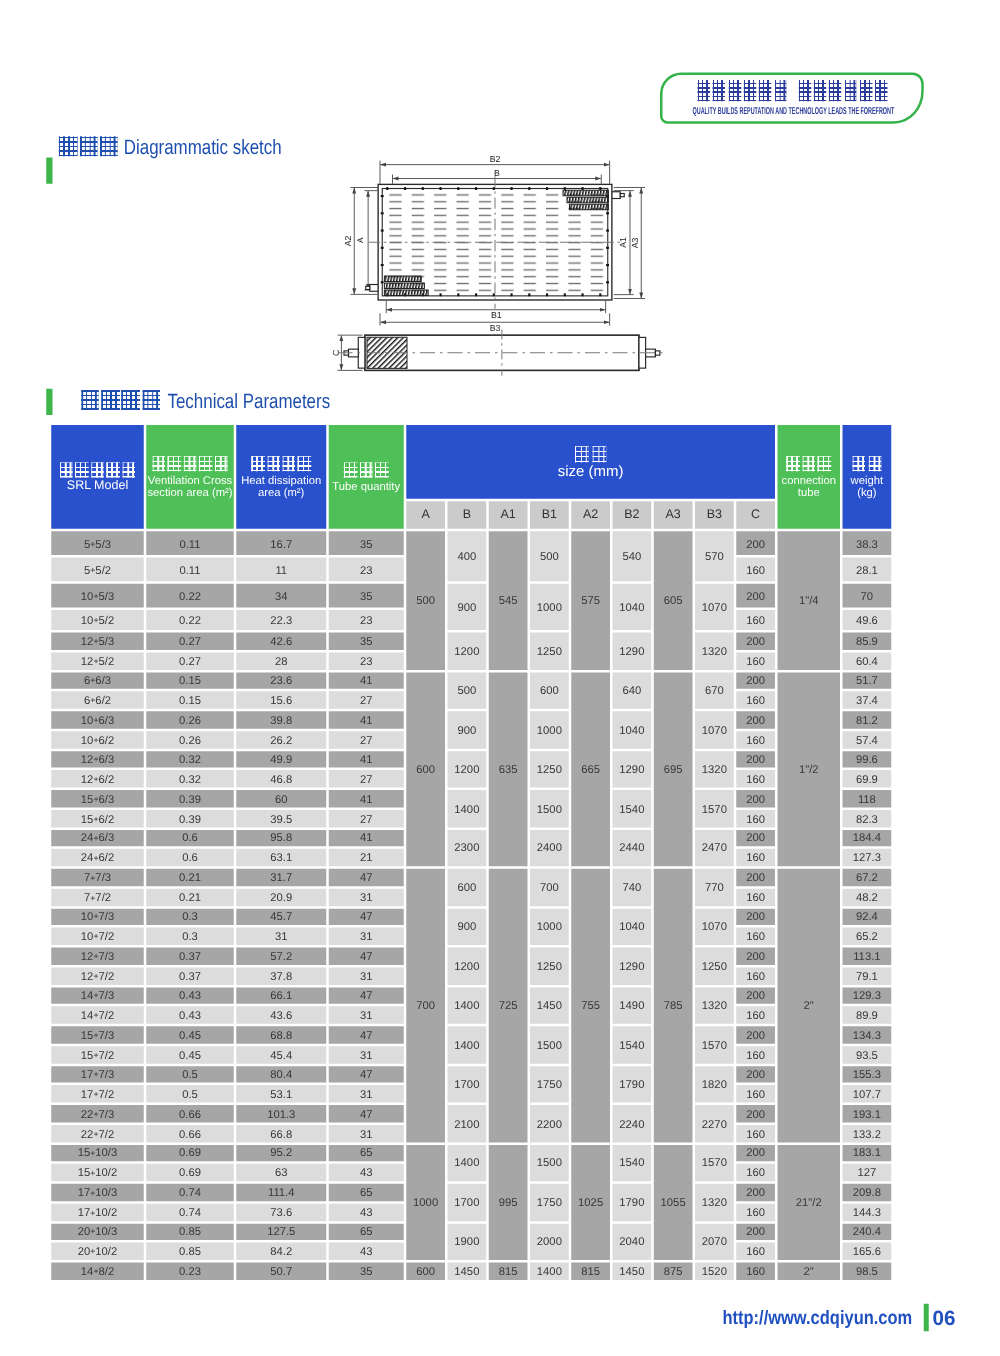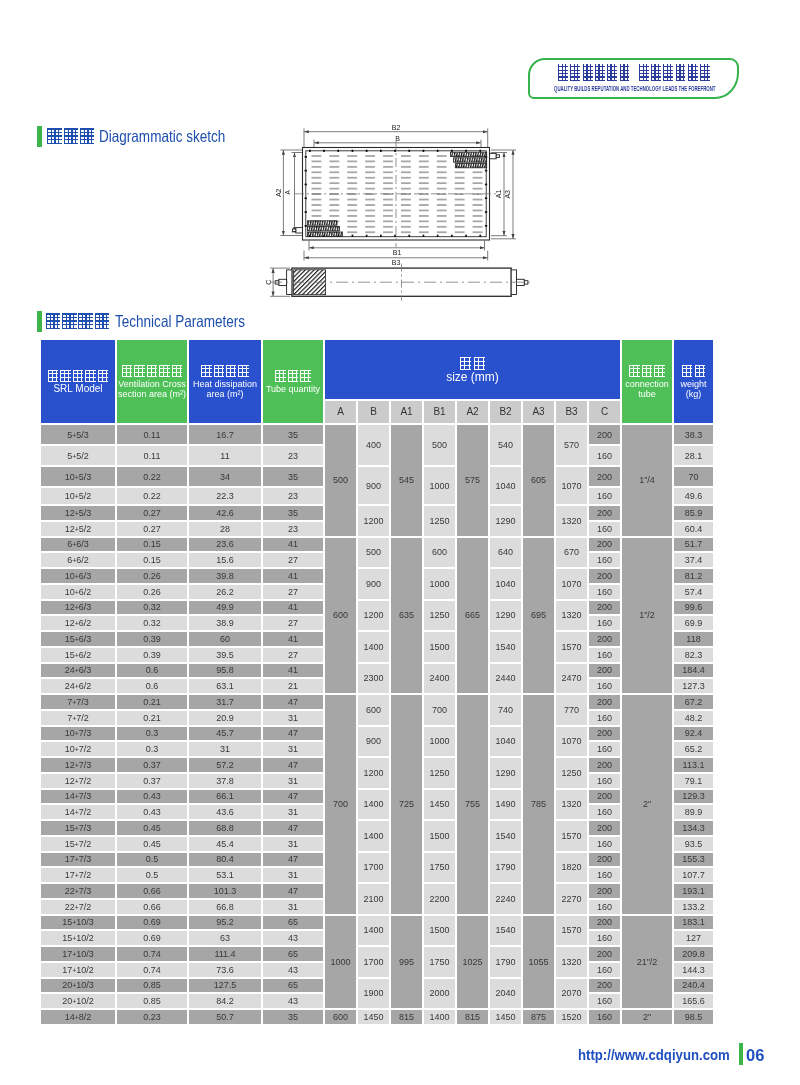--- a/index.html
+++ b/index.html
@@ -25,21 +25,21 @@
 <body>
 
 <div style="position:absolute;left:528px;top:57.8px;width:207px;height:37px;border:2.9px solid #35b24a;border-radius:17px 9px 24px/17px 9px 26px;border-bottom-left-radius:6px;"></div>
 
 <div style="position:absolute;left:557px;top:64px;width:160px;color:#2b3c9b;font-size:14.2px;letter-spacing:0;white-space:nowrap"><span class="bcjk"></span><span class="bcjk"></span><span class="bcjk"></span><span class="bcjk"></span><span class="bcjk"></span><span class="bcjk"></span><span style="display:inline-block;width:7px"></span><span class="bcjk"></span><span class="bcjk"></span><span class="bcjk"></span><span class="bcjk"></span><span class="bcjk"></span><span class="bcjk"></span></div>
 
 <div style="position:absolute;left:554px;top:84px;width:230px;color:#2b3c9b;font-size:8px;font-weight:bold;white-space:nowrap;transform:scaleX(.543);transform-origin:0 0">QUALITY BUILDS REPUTATION AND TECHNOLOGY LEADS THE FOREFRONT</div>
 
 <div class="tbar" style="left:37px;top:125.8px"></div>
 
-<div class="title" style="left:46.5px;top:127px;font-size:16px;"><span class="tcjk"></span><span class="tcjk"></span><span class="tcjk"></span><span style="display:inline-block;width:4px"></span><span class="te">Diagrammatic sketch</span></div>
+<div class="title" style="left:46.5px;top:109px;font-size:16px;"><span class="tcjk"></span><span class="tcjk"></span><span class="tcjk"></span><span style="display:inline-block;width:4px"></span><span class="te">Diagrammatic sketch</span></div>
 
 <svg style="position:absolute;left:264px;top:120px" width="268" height="182" viewBox="264 120 268 182">
 <defs>
 <pattern id="dsh" width="17.9" height="5.45" patternUnits="userSpaceOnUse" x="311.5" y="153.2">
         <rect x="0" y="2.2" width="9.8" height="1.1" fill="#6f6f6f"></rect>
       </pattern>
 <pattern id="ht" width="3.1" height="3.1" patternUnits="userSpaceOnUse" patternTransform="rotate(45)">
         <rect width="1.2" height="3.1" fill="#222"></rect>
       </pattern>
       <pattern id="coil" width="2.3" height="6" patternUnits="userSpaceOnUse" patternTransform="rotate(12)">
@@ -187,21 +187,21 @@
 <rect x="524.3" y="280.7" width="3.6" height="3.4"></rect>
 </g>
 
 <line x1="270" y1="282.2" x2="532" y2="282.2" stroke="#777" stroke-width="0.8" stroke-dasharray="12 4 2 4"></line>
 
 <line x1="401.5" y1="263.5" x2="401.5" y2="300.5" stroke="#777" stroke-width="0.8" stroke-dasharray="8 3 2 3"></line>
 </svg>
 
 <div class="tbar" style="left:37px;top:310.5px"></div>
 
-<div class="title" style="left:45px;top:311.7px;font-size:16px;"><span class="tcjk"></span><span class="tcjk"></span><span class="tcjk"></span><span class="tcjk"></span><span style="display:inline-block;width:5px"></span><span class="te">Technical Parameters</span></div>
+<div class="title" style="left:64px;top:311.7px;font-size:16px;"><span class="tcjk"></span><span class="tcjk"></span><span class="tcjk"></span><span class="tcjk"></span><span style="display:inline-block;width:5px"></span><span class="te">Technical Parameters</span></div>
 
 <table>
 <colgroup>
       <col style="width:74px">
       <col style="width:70px">
       <col style="width:72px">
       <col style="width:60px">
       <col style="width:31px">
       <col style="width:31px">
       <col style="width:31px">
@@ -413,21 +413,21 @@
         <td class="l" rowspan="2">1250</td>
         <td class="l" rowspan="2">1290</td>
         <td class="l" rowspan="2">1320</td>
         <td class="d">200</td>
         <td class="d">99.6</td>
       </tr>
 
 <tr style="height:13.75px">
         <td class="l">12<span class="pl">+</span>6/2</td>
         <td class="l">0.32</td>
-        <td class="l">38.9</td>
+        <td class="l">46.8</td>
         <td class="l">27</td>
         <td class="l">160</td>
         <td class="l">69.9</td>
       </tr>
 
 <tr style="height:13.75px">
         <td class="d">15<span class="pl">+</span>6/3</td>
         <td class="d">0.39</td>
         <td class="d">60</td>
         <td class="d">41</td>

